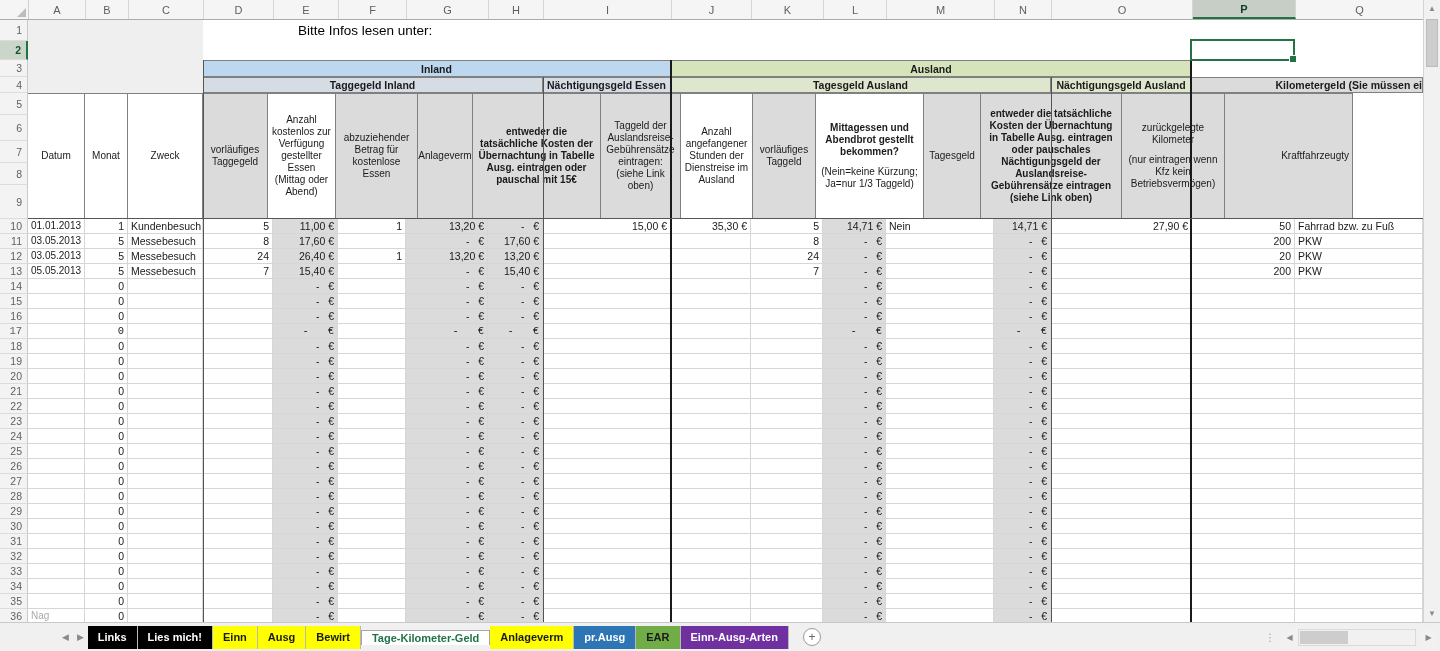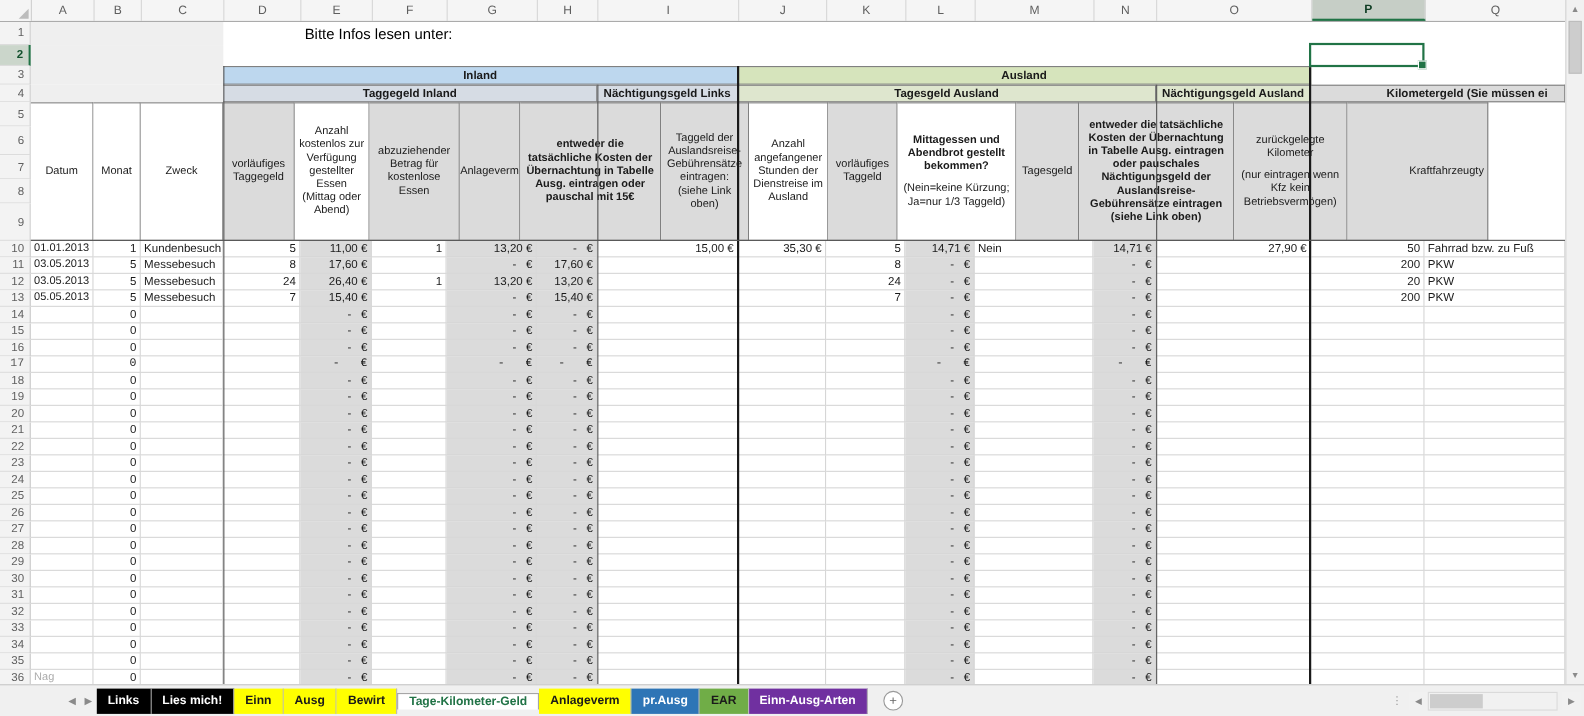--- a/index.html
+++ b/index.html
@@ -23,31 +23,31 @@
   
   .w-A{width:57px;flex:0 0 57px}.w-B{width:43px;flex:0 0 43px}.w-C{width:75px;flex:0 0 75px}
   .w-D{width:70px;flex:0 0 70px}.w-E{width:65px;flex:0 0 65px}.w-F{width:68px;flex:0 0 68px}
   .w-G{width:82px;flex:0 0 82px}.w-H{width:55px;flex:0 0 55px}.w-I{width:128px;flex:0 0 128px}
   .w-J{width:80px;flex:0 0 80px}.w-K{width:72px;flex:0 0 72px}.w-L{width:63px;flex:0 0 63px}
   .w-M{width:108px;flex:0 0 108px}.w-N{width:57px;flex:0 0 57px}.w-O{width:141px;flex:0 0 141px}
   .w-P{width:103px;flex:0 0 103px}.w-Q{width:128px;flex:0 0 128px}
 
   
   .graytl{background:#EFEFEF;box-sizing:border-box;}
-  .r1content{flex:1;display:flex;align-items:center;padding-left:74px;white-space:nowrap;overflow:hidden;}
+  .r1content{flex:1;display:flex;align-items:center;padding-left:74px;white-space:nowrap;overflow:hidden;margin-left:21px;}
   .infotext{font-size:13.5px;color:#000;}
   .infolink{font-size:13.5px;color:var(--link);text-decoration:underline;cursor:pointer;margin-left:4px;}
 
   
   .sect{display:flex;align-items:center;justify-content:center;font-weight:bold;font-size:10.5px;border:1px solid #808080;border-left:none;box-sizing:border-box;overflow:hidden;white-space:nowrap;}
   .sect.inland{background:var(--inland);}
   .sect.ausland{background:var(--ausland);}
   .sect.inland-sub{background:var(--inland_sub);}
   .sect.ausland-sub{background:var(--ausland_sub);}
-  .sect.kmsub{background:var(--graycell);justify-content:flex-end;padding-right:15px;}
+  .sect.kmsub{background:var(--graycell);justify-content:flex-end;padding-right:0;}
   .blank{box-sizing:border-box;}
 
   
   .hc{box-sizing:border-box;border-right:1px solid #808080;border-bottom:1px solid #808080;border-top:1px solid #808080;display:flex;flex-direction:column;align-items:center;justify-content:center;text-align:center;font-size:10px;line-height:1.2;padding:2px 3px;overflow:hidden;background:#fff;}
   .hc.gray{background:var(--graycell);}
   .hc.bold{font-weight:bold;}
   .hc .sub{margin-top:8px;}
   .hc.right{align-items:flex-end;text-align:center;}
 
   
@@ -132,21 +132,21 @@
       <div class="graytl" style="flex:0 0 175px"></div>
       <div class="sect inland" style="flex:0 0 468px">Inland</div>
       <div class="sect ausland" style="flex:0 0 521px">Ausland</div>
       <div class="blank" style="flex:0 0 231px"></div>
     </div>
 
     <div class="xrow" style="height:16px">
       <div class="gut">4</div>
       <div class="graytl" style="flex:0 0 175px"></div>
       <div class="sect inland-sub" style="flex:0 0 340px">Taggegeld Inland</div>
-      <div class="sect inland-sub" style="flex:0 0 128px">Nächtigungsgeld Links</div>
+      <div class="sect inland-sub" style="flex:0 0 128px">Nächtigungsgeld Essen</div>
       <div class="sect ausland-sub" style="flex:0 0 380px">Tagesgeld Ausland</div>
       <div class="sect ausland-sub" style="flex:0 0 141px">Nächtigungsgeld Ausland</div>
       <div class="sect kmsub" style="flex:0 0 231px">Kilometergeld (Sie müssen ei</div>
     </div>
 
     <div class="xrow" style="height:126px">
       <div class="gut-stack">
         <div class="gut" style="height:22px">5</div>
         <div class="gut" style="height:26px">6</div>
         <div class="gut" style="height:22px">7</div>

